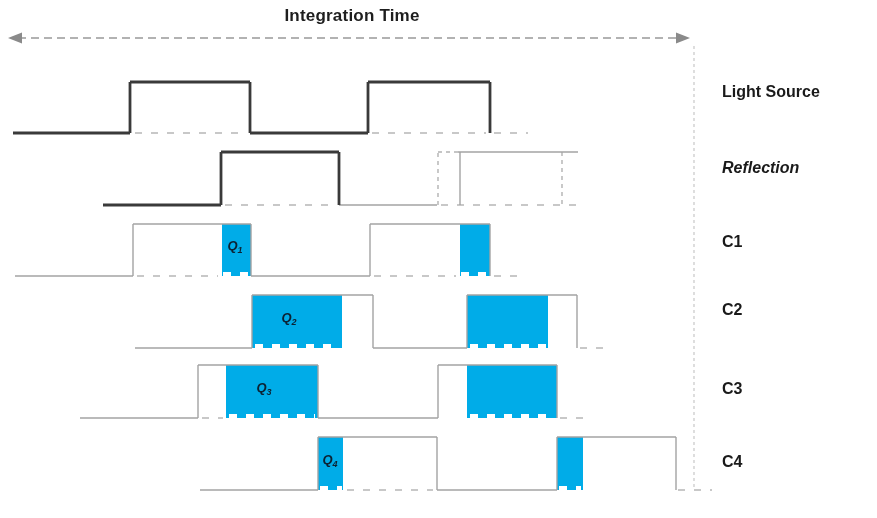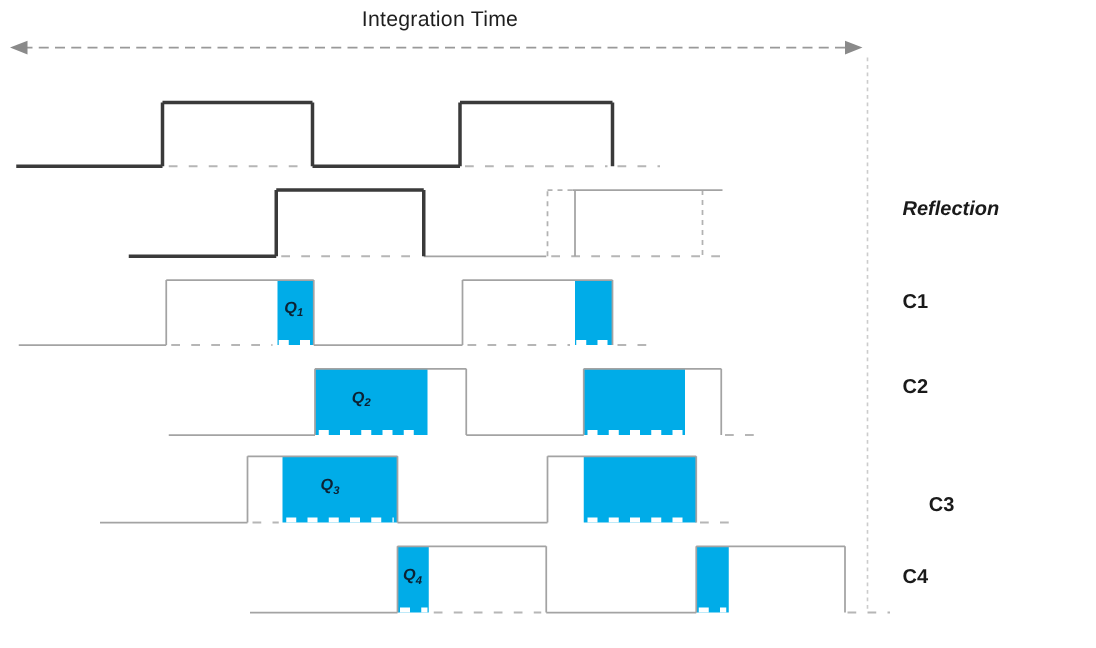--- a/index.html
+++ b/index.html
@@ -6,32 +6,32 @@
   body{
     width:877px;height:518px;overflow:hidden;position:relative;
     background:#ffffff;
     font-family:"Liberation Sans", sans-serif;
   }
   #stage{position:absolute;inset:0;}
   #diagram-svg{position:absolute;left:0;top:0;}
 
   .title{
     position:absolute;left:352px;top:6px;transform:translateX(-50%);
-    font-size:17px;font-weight:400;color:#1e1e1e;letter-spacing:0.2px;
+    font-size:17px;font-weight:700;color:#1e1e1e;letter-spacing:0.2px;
     white-space:nowrap;
   }
   .row-label{
     position:absolute;left:722px;height:20px;line-height:20px;
     font-size:16px;font-weight:700;color:#1a1a1a;white-space:nowrap;
   }
   .lbl-0{top:82px;}
   .lbl-1{top:158px;font-style:italic;}
   .lbl-2{top:232px;}
   .lbl-3{top:300px;}
-  .lbl-4{top:395px;margin-left:21px;}
+  .lbl-4{top:379px;}
   .lbl-5{top:452px;}
 
   
   .s-dark {stroke:var(--dark);stroke-width:2.8;fill:none;}
   .s-gray {stroke:var(--gray);stroke-width:1.4;fill:none;}
   .s-dash {stroke:#b6b6b6;stroke-width:1.5;fill:none;stroke-dasharray:7 9;}
   .s-vdash{stroke:#b2b2b2;stroke-width:1.4;fill:none;stroke-dasharray:4 4;}
   .s-wdash{stroke:#ffffff;stroke-width:4;fill:none;stroke-dasharray:8 9;}
   .s-bound{stroke:#cccccc;stroke-width:1.3;fill:none;stroke-dasharray:3 3;}
   .s-arrow{stroke:var(--arrow);stroke-width:1.4;fill:none;stroke-dasharray:8 5;}
@@ -133,18 +133,19 @@
       <line x1="437" y1="437" x2="437" y2="490" class="s-gray"></line>
       <line x1="437" y1="490" x2="557" y2="490" class="s-gray"></line>
       <line x1="557" y1="490" x2="557" y2="437" class="s-gray"></line>
       <line x1="557" y1="437" x2="676" y2="437" class="s-gray"></line>
       <line x1="676" y1="437" x2="676" y2="490" class="s-gray"></line>
       <text x="330" y="464" class="q-label">Q<tspan dy="3" class="q-sub">4</tspan></text>
     </svg>
 
   <div class="title">Integration Time</div>
 
+  <div class="row-label lbl-0">Light Source</div>
   <div class="row-label lbl-1">Reflection</div>
   <div class="row-label lbl-2">C1</div>
   <div class="row-label lbl-3">C2</div>
   <div class="row-label lbl-4">C3</div>
   <div class="row-label lbl-5">C4</div>
 </div>
 
 </body></html>

